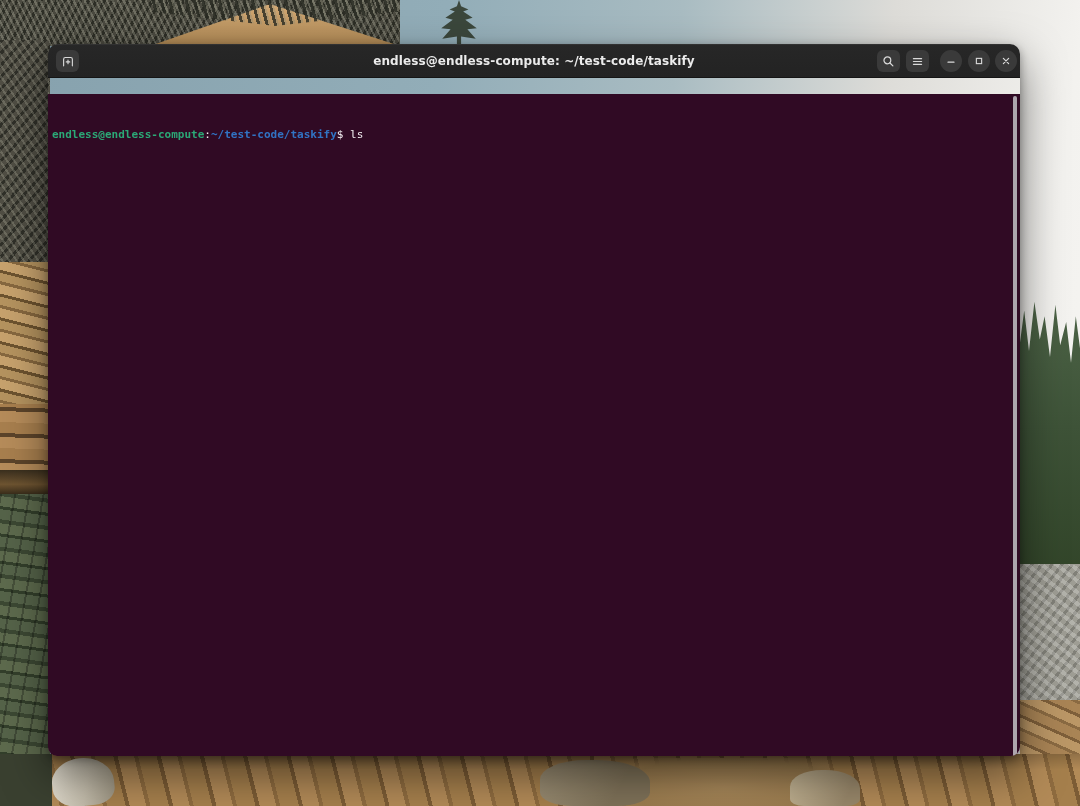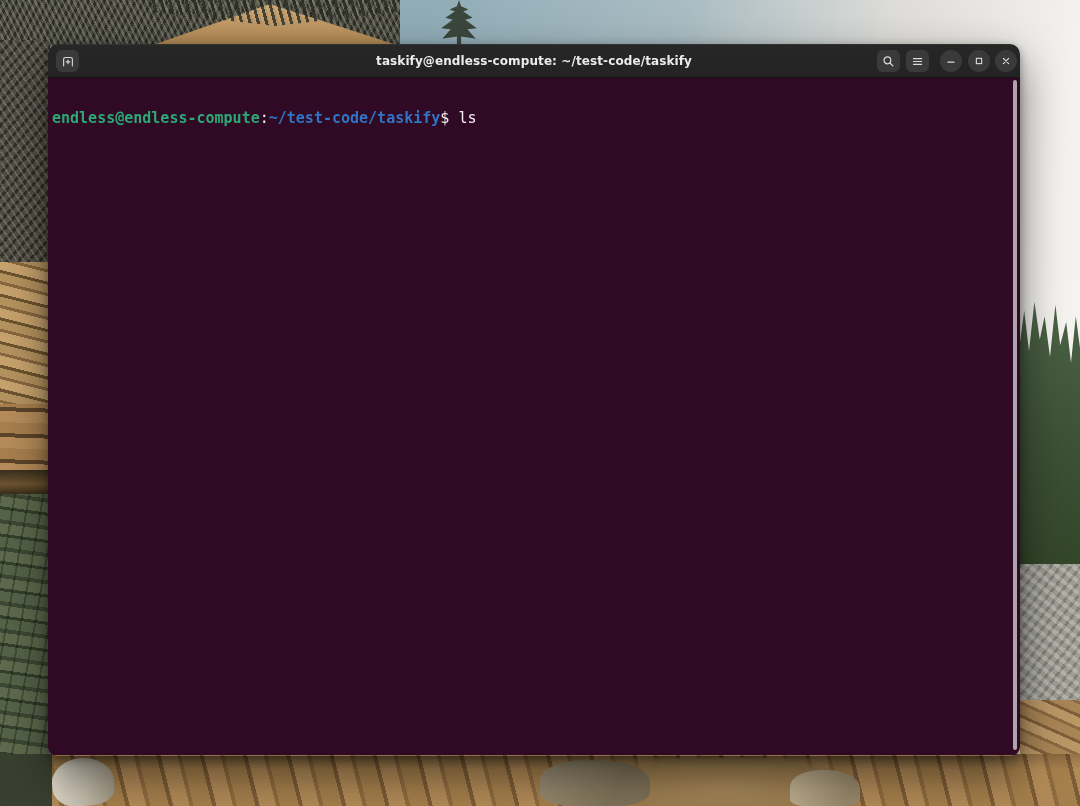--- a/index.html
+++ b/index.html
@@ -90,22 +90,22 @@
   .btn-search { right: 120px; }
   .btn-menu { right: 91px; }
   .btn-min { right: 58px; }
   .btn-max { right: 30px; }
   .btn-close { right: 3px; }
 
   .terminal { position: relative; height: 677px;
     background: var(--term-bg, #300a24);
     color: var(--term-fg, #f2eef1);
     font-family: "DejaVu Sans Mono", monospace;
-    font-size: 15px; line-height: 15.6px;
-    padding: 2px 8px 0 4px; white-space: pre; cursor: text; }
+    font-size: 11px; line-height: 15.6px;
+    padding: 2px 8px 0 4px; white-space: pre; cursor: text; margin-top: 16px; }
   .tline { height: 15.6px; }
   .green { color: var(--prompt-green, #2ba876); font-weight: bold; }
   .blue  { color: var(--path-blue, #3173c4); font-weight: bold; }
   .dir   { color: var(--dir-blue, #2b63a9); font-weight: bold; }
   .fg    { color: var(--term-fg, #f2eef1); }
   .cursor { display: inline-block; width: 7.5px; height: 14px;
     background: var(--cursor-color, #f5f2ef); vertical-align: text-bottom; }
   .scrollbar { position: absolute; top: 2px; bottom: 5px; right: 3px; width: 4px;
     border-radius: 3px; background: #b9b3ba; opacity: .92; }
 </style>
@@ -142,21 +142,21 @@
     <div class="headerbar">
       <button class="hbtn rect btn-newtab">
         <span>
           <svg width="14" height="14" viewBox="0 0 16 16" fill="none" stroke="#d9d9d9" stroke-width="1.3" stroke-linecap="round">
             <path d="M3 13.5 V6 a2 2 0 0 1 2-2 h6 a2 2 0 0 1 2 2 v7.5"></path>
             <path d="M8 7 v4 M6 9 h4"></path>
           </svg>
         </span>
       </button>
 
-      <div class="title">taskify@endless-compute: ~/test-code/taskify</div>
+      <div class="title">endless@endless-compute: ~/test-code/taskify</div>
 
       <button class="hbtn rect btn-search">
         <span>
           <svg width="13" height="13" viewBox="0 0 16 16" fill="none" stroke="#d9d9d9" stroke-width="1.5" stroke-linecap="round">
             <circle cx="6.6" cy="6.6" r="4.2"></circle>
               <path d="M9.8 9.8 L13.4 13.4"></path>
           </svg>
         </span>
       </button>
       <button class="hbtn rect btn-menu">

